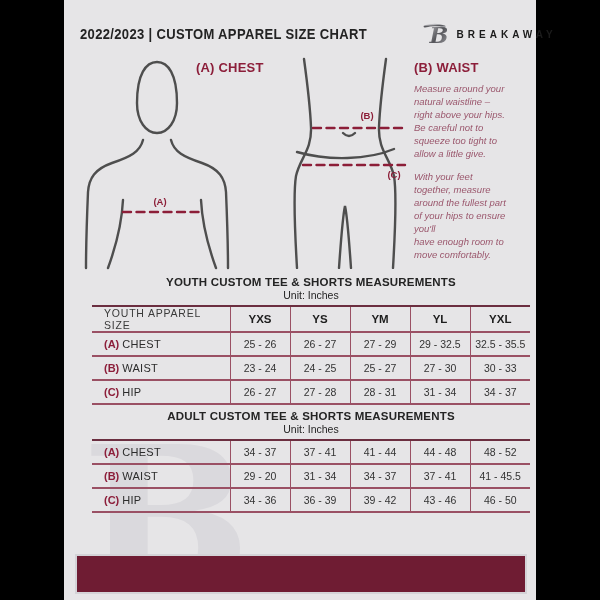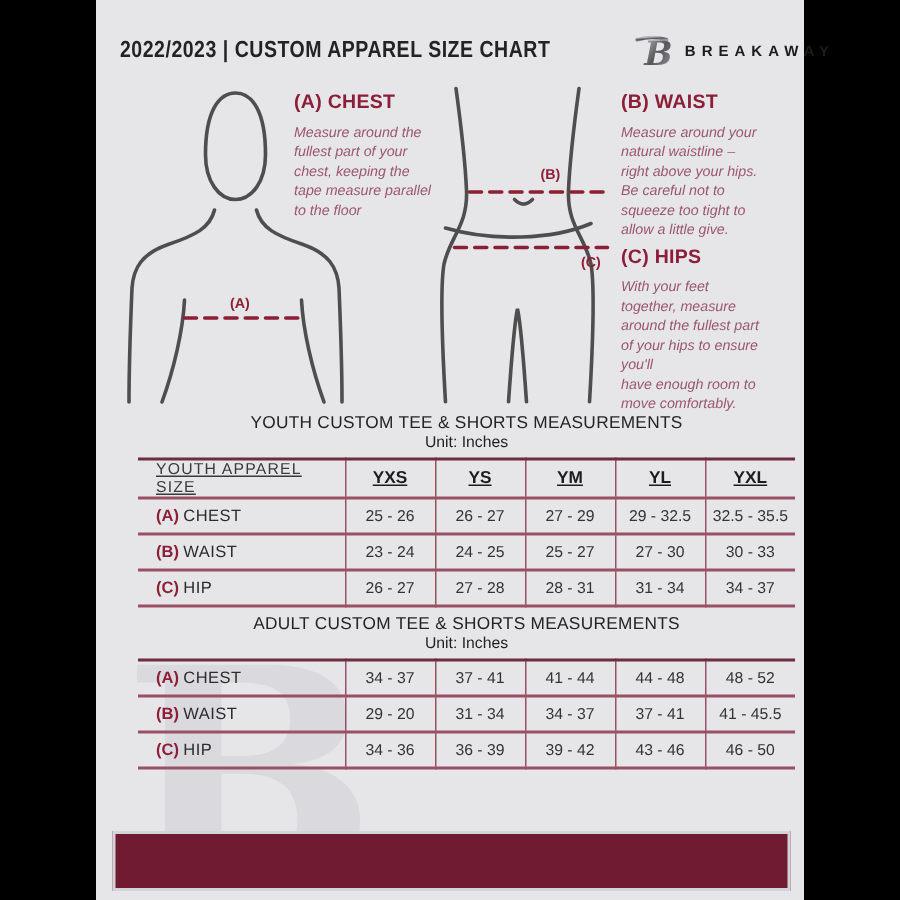--- a/index.html
+++ b/index.html
@@ -27,29 +27,29 @@
   .fig .dash { stroke:var(--dash,#8c1e38); stroke-width:2.4; stroke-dasharray:8 5.5; }
   .fig .marker { fill:var(--dash,#8c1e38); font:bold 9.5px "Liberation Sans",sans-serif; }
   .guide { position:absolute; }
   .guide-heading { font-weight:bold; font-size:13px; color:var(--heading,#8c1e3a); letter-spacing:.2px; }
   .guide-body {
     margin-top:7px; font-style:italic; font-size:9.5px; line-height:13px;
     color:var(--rose,#9a566c); white-space:pre-line;
   }
   
   .tbl-section { position:absolute; left:28px; width:438px; z-index:1; }
-  .tbl-title { font-weight:normal; font-size:11.5px; color:var(--ink,#242424); text-align:center; letter-spacing:.2px; }
+  .tbl-title { font-weight:bold; font-size:11.5px; color:var(--ink,#242424); text-align:center; letter-spacing:.2px; }
   .tbl-unit { font-size:10.5px; color:#1f1f1f; text-align:center; margin-top:1px; }
   table.size-table {
     border-collapse:collapse; table-layout:fixed; width:438px; margin-top:4px;
     border-top:2px solid var(--lineDark,#6b2e40);
   }
   .size-table tr { border-bottom:2px solid var(--line,#9a5064); }
   .size-table td { height:22px; padding:0; text-align:center; font-size:10.5px; color:#333; }
-  .size-table tr.head-row td { height:24px;text-decoration:underline; }
+  .size-table tr.head-row td { height:24px; }
   .size-table td + td { border-left:1.5px solid var(--line,#9a5064); }
   .size-table .first-col { text-align:left; padding-left:12px; }
   .size-table .col-label { font-size:10.5px; letter-spacing:.8px; color:#3a3a3a; }
   .size-table .size-head { font-weight:bold; font-size:11.5px; color:#1d1d1d;margin-left:28px; }
   .size-table .row-key { font-weight:bold; color:var(--heading,#8c1e3a); font-size:11px; }
   .size-table .row-label { color:#2c2c2c; font-size:11px; letter-spacing:.3px;text-align:center; }
   
   .watermark {
     position:absolute; left:18px; top:420px; z-index:0;
     font-family:"DejaVu Serif", serif; font-weight:bold; font-size:200px; line-height:1;
@@ -90,25 +90,20 @@
     <path d="M 63,82 C 60,94 50,99 32,105 C 15,111 9,120 8,134 C 7,158 6,186 6,210"></path>
     <path d="M 91,82 C 94,94 104,99 122,105 C 139,111 145,120 146,134 C 147,158 148,186 148,210"></path>
     <path d="M 43,142 C 42,162 36,188 28,210"></path>
     <path d="M 121,142 C 122,162 128,188 136,210"></path>
     <path class="dash" d="M 43,154 L 121,154"></path>
     <text class="marker" x="80" y="147" text-anchor="middle">(A)</text>
   </svg>
 
   <div class="guide" style="left:132px; top:60px; width:132px;">
     <div class="guide-heading">(A) CHEST</div>
-    <div class="guide-body">Measure around the
-fullest part of your
-chest, keeping the
-tape measure parallel
-to the floor</div>
   </div>
 
   <svg class="fig" style="left:219px; top:57px;" width="124" height="212" viewBox="0 0 124 212">
     <path d="M 21,2 C 24,24 27,46 28,70 C 29,93 17,101 13,119 C 10,137 12,177 14,211"></path>
     <path d="M 103,2 C 100,24 97,46 96,70 C 95,93 107,101 111,119 C 114,137 112,177 110,211"></path>
     <path d="M 60,76 Q 66,82 72,76" stroke-width="2"></path>
     <path d="M 14,95 C 45,104 85,103 111,92"></path>
     <path d="M 56,211 C 58,182 60,158 62,149 C 64,158 66,182 68,211"></path>
     <path class="dash" d="M 30,71 L 122,71"></path>
     <path class="dash" d="M 20,108 L 122,108"></path>
@@ -120,21 +115,20 @@
     <div class="guide-heading">(B) WAIST</div>
     <div class="guide-body">Measure around your
 natural waistline –
 right above your hips.
 Be careful not to
 squeeze too tight to
 allow a little give.</div>
   </div>
 
   <div class="guide" style="left:350px; top:163px; width:122px;">
-    <div class="guide-heading">(C) HIPS</div>
     <div class="guide-body">With your feet
 together, measure
 around the fullest part
 of your hips to ensure
 you'll
 have enough room to
 move comfortably.</div>
   </div>
 
   <div class="tbl-section" style="top:276px;">

